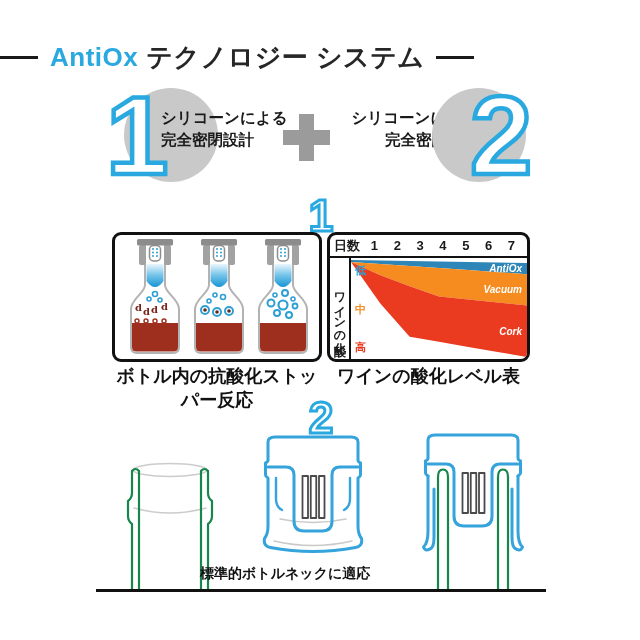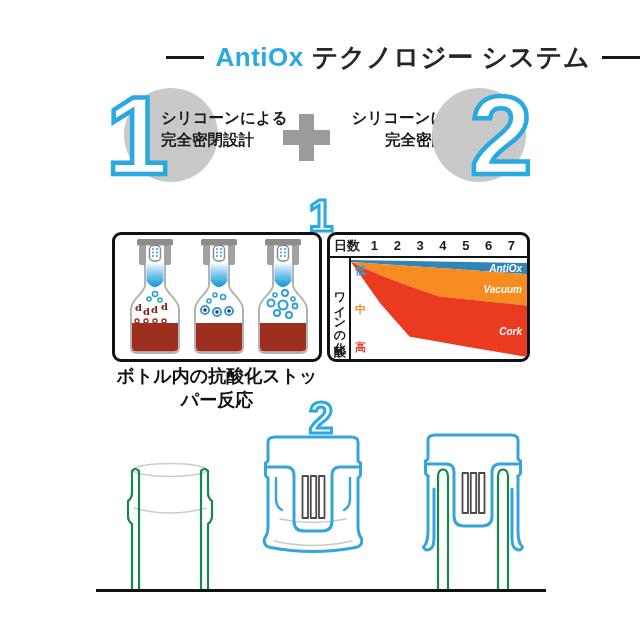--- a/index.html
+++ b/index.html
@@ -1,20 +1,20 @@
 <!DOCTYPE html>
 <html style="--accent: #2aa9e0; --circle: #c9c9c9; --plus: #9b9b9b;"><head>
 <meta charset="utf-8">
 <style>
   html,body { margin:0; padding:0; background:#fff; }
   body { font-family:"Liberation Sans","DejaVu Sans",sans-serif; color:#1a1a1a; }
   #stage { position:relative; width:640px; height:640px; background:#ffffff; overflow:hidden; margin:0 auto; }
 
   
-  .title-row { position:absolute; top:40px; left:0; right:0; display:flex; align-items:center; justify-content:flex-end; gap:12px; }
+  .title-row { position:absolute; top:40px; left:0; right:0; display:flex; align-items:center; justify-content:flex-start; gap:12px; }
   .title-line { width:38px; height:3px; background:#1a1a1a; }
   .page-title { font-size:26px; font-weight:bold; letter-spacing:.5px; white-space:nowrap; }
   .brand { color:var(--accent,#2aa9e0); margin-right:8px; }
   .title-rest { color:#262626; }
 
   
   .gray-circle { position:absolute; width:94px; height:94px; border-radius:50%; background:var(--circle,#c9c9c9); }
   .big-num { position:absolute; font-size:112px; line-height:96px; font-weight:bold; color:#fff;
              -webkit-text-stroke:4.5px var(--accent,#2aa9e0); letter-spacing:-4px; }
   .intro-label { position:absolute; font-size:15.5px; font-weight:bold; line-height:1.42; color:#1a1a1a; }
@@ -173,20 +173,21 @@
           <polygon points="0,4.04 29.333333333333332,6.06 58.666666666666664,8.08 88,10.100000000000001 117.33333333333333,12.12 146.66666666666669,14.14 176,16.16 176,47.47 146.66666666666669,44.44 117.33333333333333,41.41 88,38.38 58.666666666666664,28.28 29.333333333333332,17.17 0,4.04" fill="#f68b1f"></polygon>
           <text x="171" y="35.315" text-anchor="end" class="band-label">Vacuum</text>
           <polygon points="0,4.04 29.333333333333332,17.17 58.666666666666664,28.28 88,38.38 117.33333333333333,41.41 146.66666666666669,44.44 176,47.47 176,98.98 146.66666666666669,93.93 117.33333333333333,88.88 88,83.83 58.666666666666664,78.78 29.333333333333332,45.45 0,4.04" fill="#ea3a20"></polygon>
           <text x="171" y="76.725" text-anchor="end" class="band-label">Cork</text>
           <text x="4" y="16" fill="#2e9fd4" class="ytick">低</text>
           <text x="4" y="55" fill="#f68b1f" class="ytick">中</text>
           <text x="4" y="93" fill="#e8391f" class="ytick">高</text>
         </svg>
     </div>
   </div>
+  <div class="panel-caption" style="left:327px; width:203px;">ワインの酸化レベル表</div>
 
   <div class="sec-heading" style="top:399px;">
     <span class="small-num">2</span>
   </div>
 
   <svg class="diagram" style="left:114px; top:458px;" width="112" height="134" viewBox="0 0 112 134" fill="none" stroke-linecap="round" stroke-linejoin="round">
     <ellipse cx="56" cy="12" rx="37" ry="6.5" stroke="#cccccc" stroke-width="1.5"></ellipse>
     <path d="M20,50 Q56,60 92,50" stroke="#cccccc" stroke-width="1.5"></path>
     <path d="M18,13 Q21.5,9 25,13" stroke="#17864b" stroke-width="2.2"></path>
     <path d="M18,13 L18,35 Q18,40 14,43 L14,58 Q14,63 18,66 L18,134" stroke="#17864b" stroke-width="2.2"></path>
@@ -217,15 +218,16 @@
     <path d="M16,33 L34,33 Q42,33 42,41 L42,85 Q42,95 52,95 L70,95 Q80,95 80,85 L80,41 Q80,33 88,33 L106,33" stroke="#35a3dc" stroke-width="3"></path>
     <path d="M26,160 L26,46 Q26,38.5 31,38.5 Q36,38.5 36,46 L36,160" stroke="#17864b" stroke-width="2.2"></path>
     <path d="M86,160 L86,46 Q86,38.5 91,38.5 Q96,38.5 96,46 L96,160" stroke="#17864b" stroke-width="2.2"></path>
     <g stroke="#4a4a4a" stroke-width="1.8" fill="#ffffff">
       <rect x="50.5" y="42" width="5.5" height="40"></rect>
       <rect x="58.75" y="42" width="5.5" height="40"></rect>
       <rect x="67" y="42" width="5.5" height="40"></rect>
     </g>
   </svg>
 
+  <div class="sec2-caption">標準的ボトルネックに適応</div>
   <div class="bottom-rule"></div>
 
 </div>
 
 </body></html>

